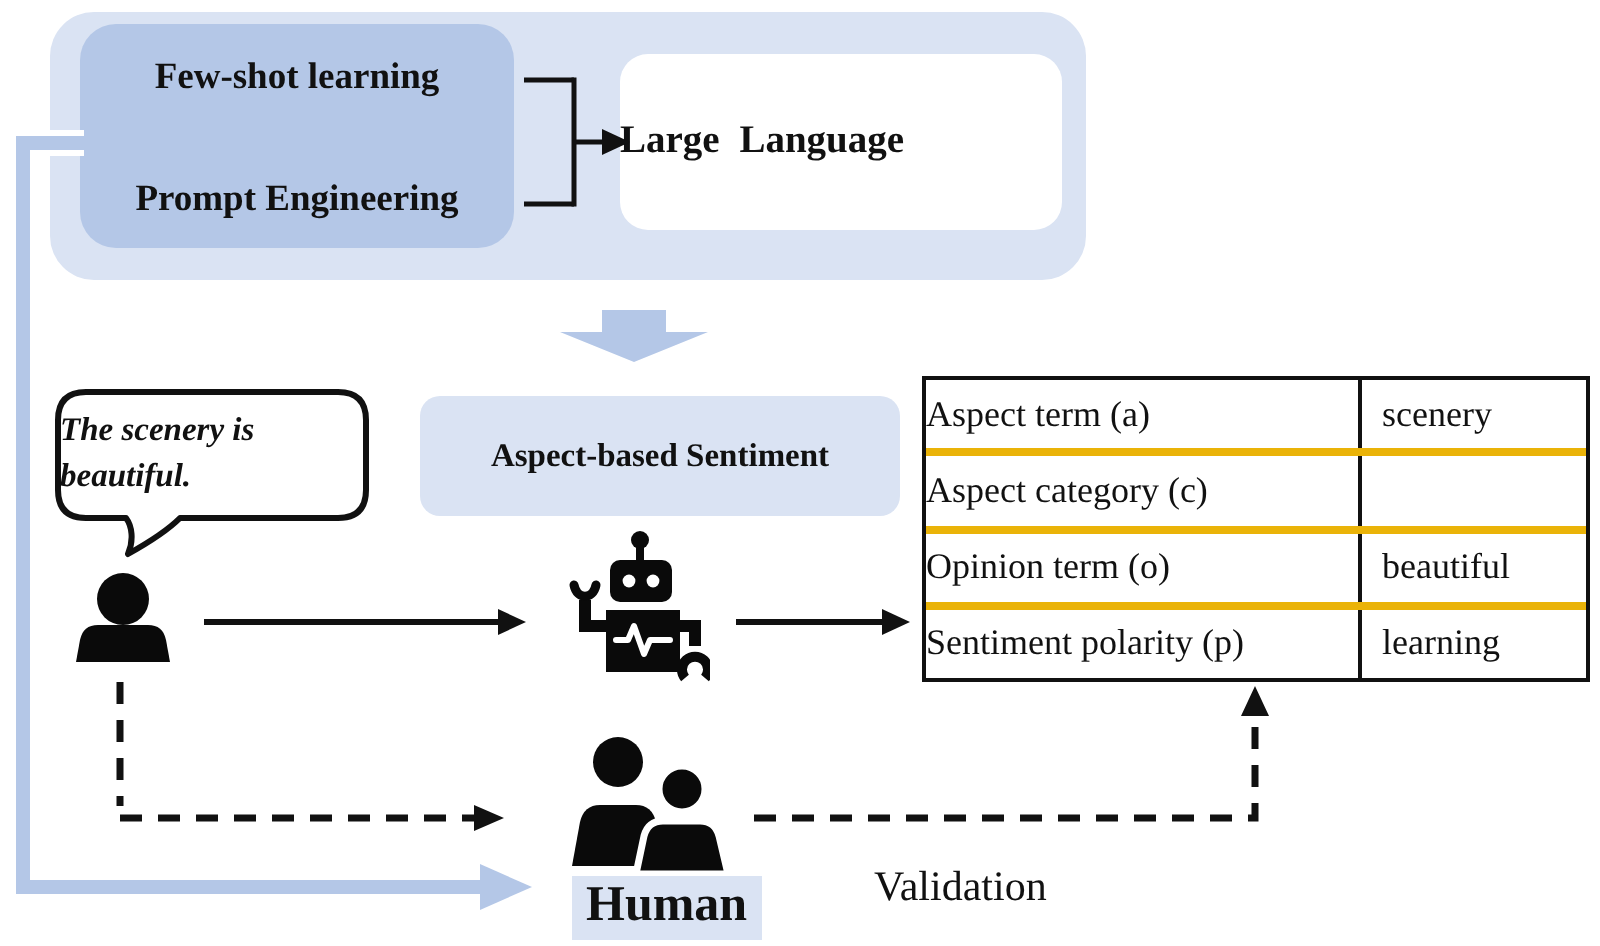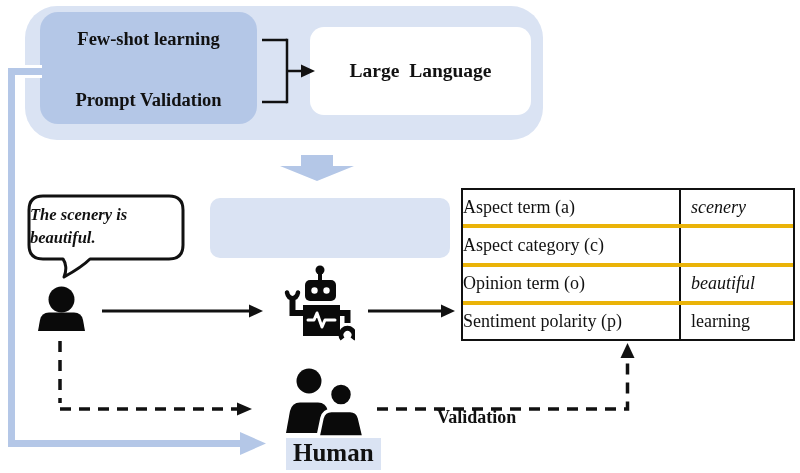--- a/index.html
+++ b/index.html
@@ -5,29 +5,29 @@
   html,body { margin:0; padding:0; background:#fff; }
   .canvas {
     position:relative; width:800px; height:473px; background:#ffffff;
     font-family:"Liberation Serif","DejaVu Serif",serif; color:#111;
     overflow:hidden;
   }
   .abs { position:absolute; }
 
   
   .outer-panel { left:25px; top:6px; width:518px; height:134px;
-    background:#dae3f3; border-radius:32px; z-index:1; }
+    background:#dae3f3; border-radius:22px; z-index:1; }
   .inner-box { position:absolute; left:15px; top:6px; width:217px; height:112px;
     background:#b4c7e7; border-radius:18px;
     display:flex; flex-direction:column; justify-content:space-between;
     align-items:center; padding:17px 0 13px; box-sizing:border-box; }
   .tech-label { font-weight:bold; font-size:18.5px; white-space:nowrap; }
   .llm-box { position:absolute; left:285px; top:21px; width:221px; height:88px;
     background:#ffffff; border-radius:14px;
-    display:flex; flex-direction:column; justify-content:center; align-items:center; }
+    display:flex; flex-direction:column; justify-content:center; align-items:flex-start; }
   .llm-line { font-weight:bold; font-size:19.5px; line-height:1.32; word-spacing:5px; white-space:nowrap; }
 
   
   .absa-box { left:210px; top:198px; width:240px; height:60px; background:#dae3f3;
     border-radius:10px; display:flex; flex-direction:column; justify-content:center;
     align-items:center; z-index:2; }
   .absa-box div { font-weight:bold; font-size:16.5px; line-height:1.32; white-space:nowrap; }
 
   
   .bubble-svg { left:26px; top:193px; width:162px; height:106px; z-index:2; }
@@ -41,46 +41,47 @@
 
   
   .result-table { left:461px; top:188px; width:334px; height:153px;
     border:2.5px solid #111; background:#fff; display:flex; flex-direction:column;
     box-sizing:border-box; z-index:2; }
   .trow { flex:1; display:flex; border-top:4px solid #eab308; }
   .trow:first-child { border-top:none; }
   .tlabel { width:218px; border-right:2px solid #111; display:flex; align-items:center;
     font-size:18px; box-sizing:border-box; }
   .tvalue { flex:1; display:flex; align-items:center; padding-left:10px; font-size:18px; }
-  .italic { font-style:italic; }
+  .italic { }
 
   
   .human-label { left:286px; top:438px; background:#dae3f3; font-weight:bold;
     font-size:25px; padding:1px 7px 3px; z-index:3; }
-  .validation-label { left:437px; top:407px; font-weight:bold; font-size:18px; z-index:3; }
+  .validation-label { left:437px; top:431px; font-weight:normal; font-size:21px; z-index:3; }
 
   
   .connectors { left:0; top:0; width:800px; height:473px; z-index:5; pointer-events:none; }
 </style>
 </head>
 <body>
 
 <div class="canvas">
 
   <div class="abs outer-panel">
     <div class="inner-box">
       <div class="tech-label">Few-shot learning</div>
-      <div class="tech-label">Prompt Validation</div>
+      <div class="tech-label">Prompt Engineering</div>
     </div>
     <div class="llm-box">
       <div class="llm-line">Large Language</div>
     </div>
   </div>
 
   <div class="abs absa-box">
+    <div>Aspect-based Sentiment</div>
   </div>
 
   <svg class="abs bubble-svg" viewBox="0 0 162 106">
     <path d="M17,3 H143 Q157,3 157,17 V52 Q157,66 143,66 H64 C58,72 47,79 38,84 C41,77 40,70 37,66 H17 Q3,66 3,52 V17 Q3,3 17,3 Z" fill="#ffffff" stroke="#111" stroke-width="3" stroke-linejoin="round"></path>
   </svg>
   <div class="abs bubble-text">
     <div>The scenery is</div>
     <div>beautiful.</div>
   </div>
 

